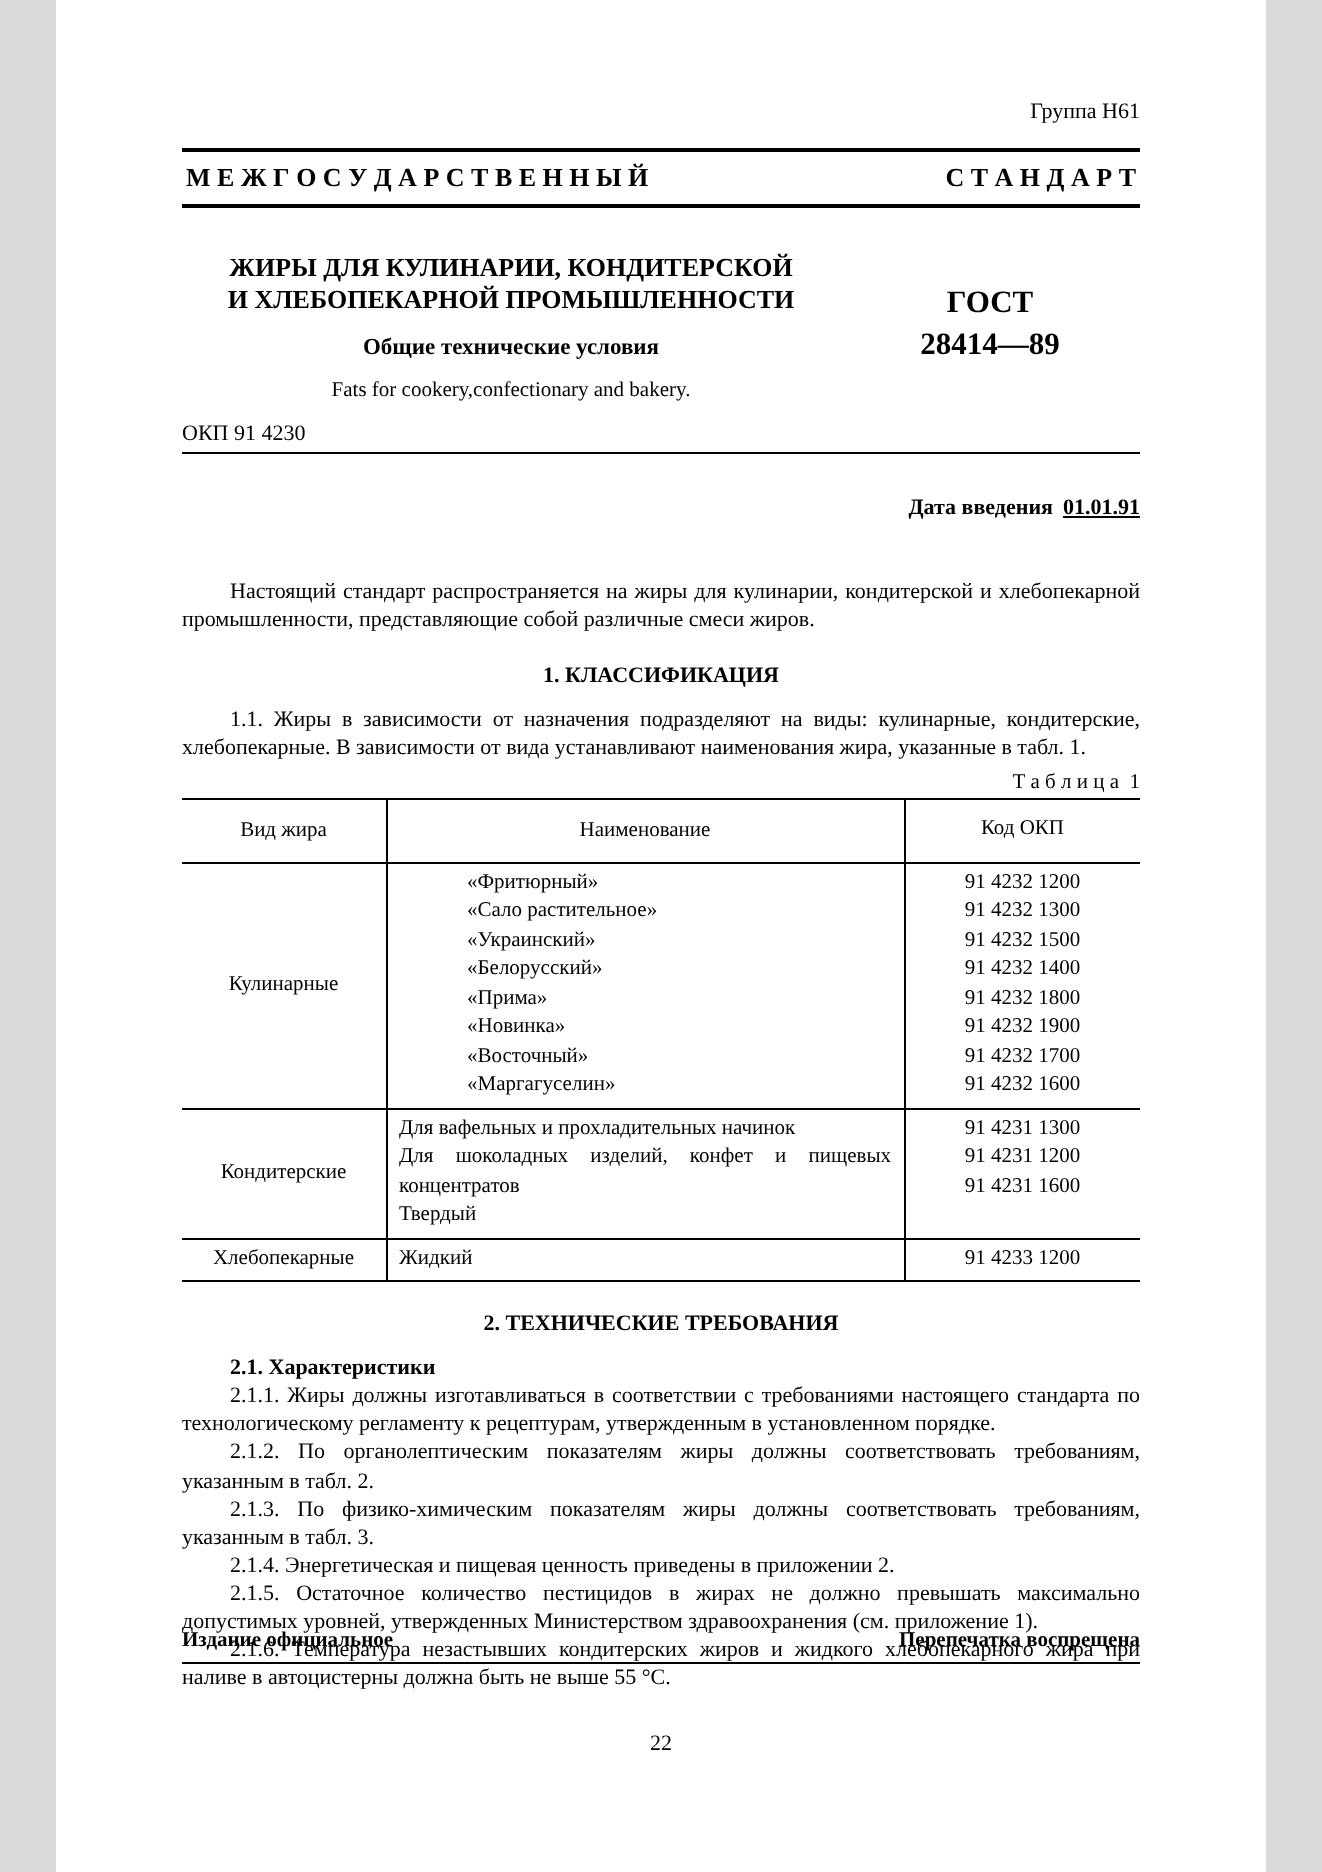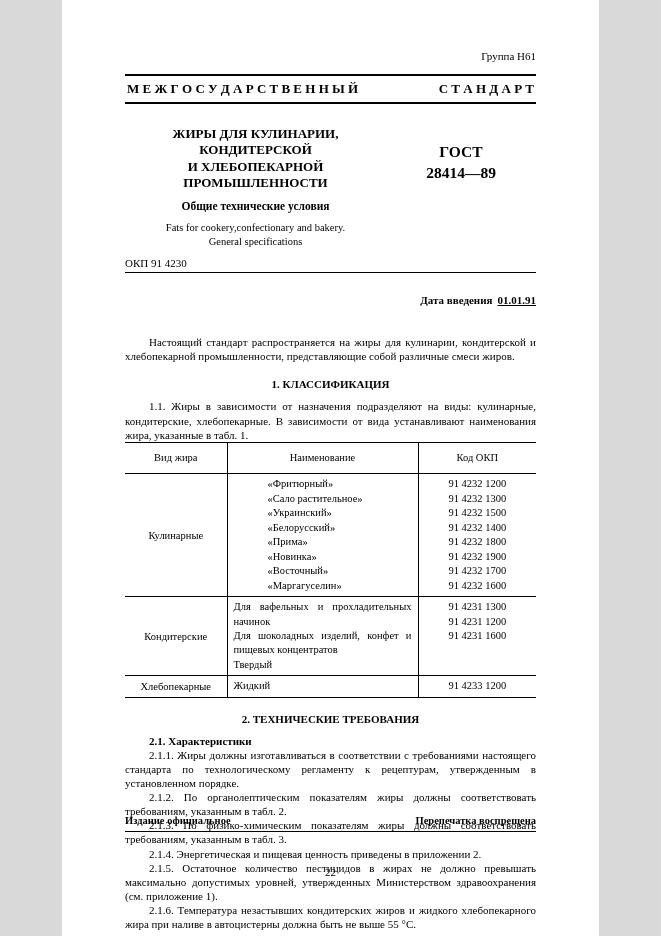--- a/index.html
+++ b/index.html
@@ -1,21 +1,21 @@
 <!DOCTYPE html>
 <html><head>
 <meta charset="utf-8">
 <style>
   * { margin: 0; padding: 0; box-sizing: border-box; }
   html, body { background: #d9d9d9; }
   body { font-family: "Liberation Serif", serif; color: #000; }
 
   .page {
     position: relative;
-    width: 537px;
+    width: 605px;
     height: 936px;
     margin: 0 auto;
     background: #ffffff;
     padding: 50px 63px 0 63px;
     overflow: hidden;
   }
 
   .group-label {
     text-align: right;
     font-size: 11px;
@@ -130,21 +130,20 @@
 
   <div class="title-block">
     <div class="title-left">
       <div class="doc-title">
         <div>ЖИРЫ ДЛЯ КУЛИНАРИИ, КОНДИТЕРСКОЙ</div>
         <div>И ХЛЕБОПЕКАРНОЙ ПРОМЫШЛЕННОСТИ</div>
       </div>
       <div class="doc-subtitle">Общие технические условия</div>
       <div class="doc-title-en">
         <div>Fats for cookery,confectionary and bakery.</div>
-        <div>General specifications</div>
       </div>
     </div>
     <div class="gost-block">
       <div>ГОСТ</div>
       <div>28414—89</div>
     </div>
   </div>
 
   <div class="okp">ОКП 91 4230</div>
   <div class="rule"></div>
@@ -152,20 +151,21 @@
   <div class="date-line">
     <span>Дата введения</span><span class="date-value">01.01.91</span>
   </div>
 
   <p class="para intro">Настоящий стандарт распространяется на жиры для кулинарии, кондитерской и хлебопекарной промышленности, представляющие собой различные смеси жиров.</p>
 
   <h2 class="section-heading">1. КЛАССИФИКАЦИЯ</h2>
 
   <p class="para">1.1. Жиры в зависимости от назначения подразделяют на виды: кулинарные, кондитерские, хлебопекарные. В зависимости от вида устанавливают наименования жира, указанные в табл. 1.</p>
 
+  <div class="table-caption">Т а б л и ц а  1</div>
 
   <table class="tbl">
     <thead>
       <tr>
         <th class="col-kind">Вид жира</th>
         <th>Наименование</th>
         <th class="col-codes">Код ОКП</th>
       </tr>
     </thead>
     <tbody>

